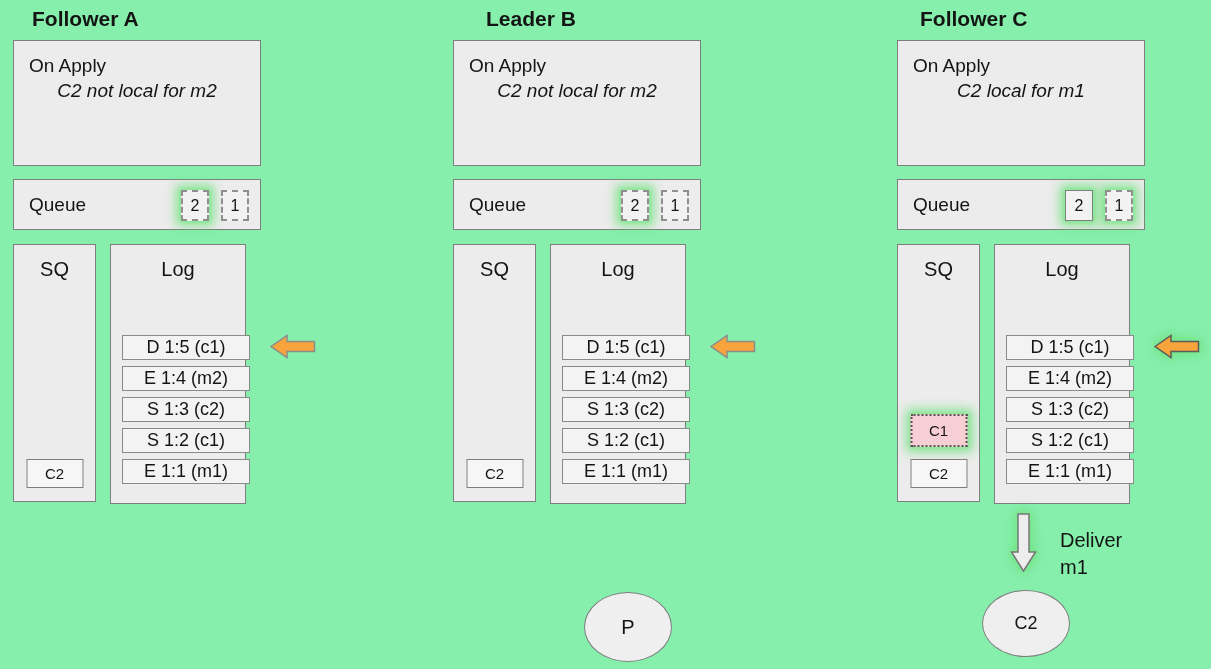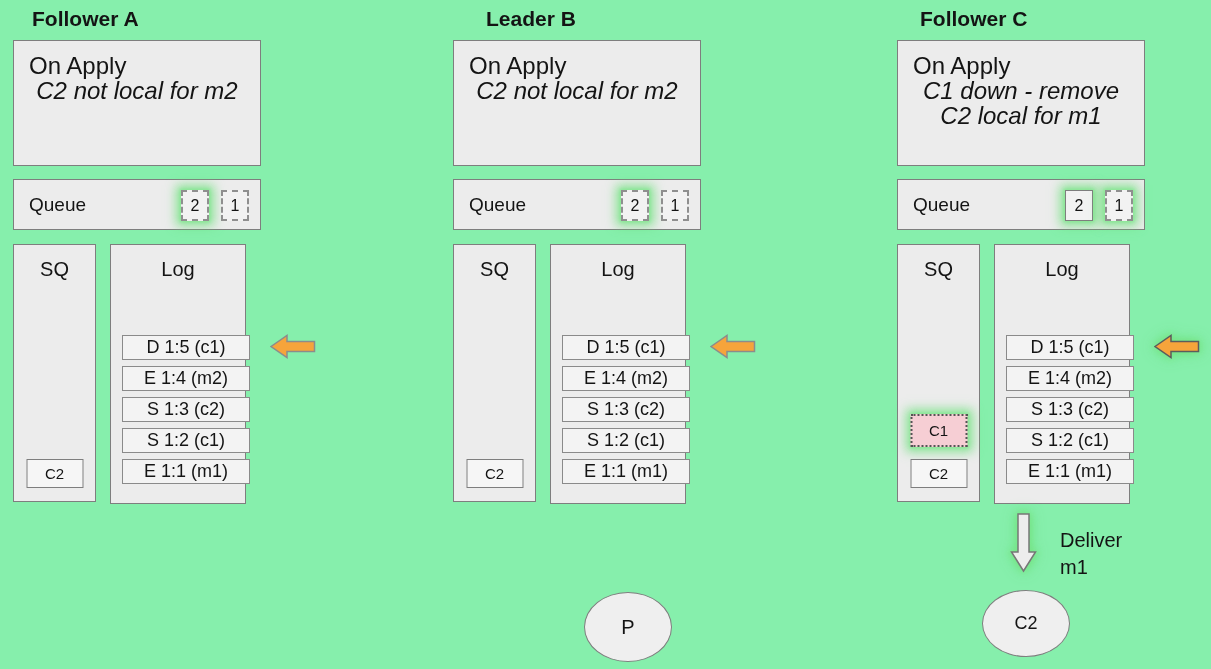--- a/index.html
+++ b/index.html
@@ -1,21 +1,21 @@
 <!DOCTYPE html>
 <html><head>
 <meta charset="utf-8">
 <style>
   html,body{margin:0;padding:0;background:#fff;}
   body{font-family:"Liberation Sans","DejaVu Sans",sans-serif;color:#141414;}
   .canvas{position:relative;width:1211px;height:669px;background:#86efac;overflow:hidden;}
   .col{position:absolute;top:0;width:320px;height:669px;}
   .title{position:absolute;top:7px;font-size:21px;font-weight:bold;white-space:nowrap;}
   .box{position:absolute;background:#ececec;border:1.5px solid #7e7e7e;box-sizing:border-box;}
-  .onapply{left:0;top:40px;width:248px;height:126px;padding:12px 15px;font-size:24px;line-height:25px;}
+  .onapply{left:0;top:40px;width:248px;height:126px;padding:12px 15px;font-size:19px;line-height:25px;}
   .note{font-style:italic;text-align:center;}
   .queuebox{left:0;top:179px;width:248px;height:51px;}
   .qlabel{position:absolute;left:15px;top:50%;transform:translateY(-50%);font-size:19px;}
   .qitems{position:absolute;right:11px;top:10px;display:flex;gap:12px;}
   .qitem{width:28px;height:31px;display:flex;align-items:center;justify-content:center;
          font-size:16px;background:#f2f2f2;border:2px dashed #8f8f8f;box-sizing:border-box;}
   .qitem.solid{border:1.5px solid #7e7e7e;}
   .glow{box-shadow:0 0 3px 1px #8ae896,0 0 10px 5px rgba(104,224,120,.75);}
   .sqbox{left:0;top:244px;width:83px;height:258px;}
   .logbox{left:97px;top:244px;width:136px;height:260px;}
@@ -110,21 +110,20 @@
     <svg class="arrow-left" width="46" height="27" viewBox="0 0 46 27">
       <polygon points="1,13.5 17,2.5 17,8.5 44.5,8.5 44.5,18.5 17,18.5 17,24.5" fill="#f6a43b" stroke="#8c8c8c" stroke-width="1.5"></polygon>
     </svg>
   </div>
 
   <div class="col" style="left:897px">
     <div class="title" style="left:23px">Follower C</div>
 
     <div class="box onapply">
       <div>On Apply</div>
-      <div class="note">C1 down - remove</div>
       <div class="note">C2 local for m1</div>
     </div>
 
     <div class="box queuebox">
       <span class="qlabel">Queue</span>
       <div class="qitems">
         <div class="qitem solid glow">2</div>
         <div class="qitem glow">1</div>
       </div>
     </div>

